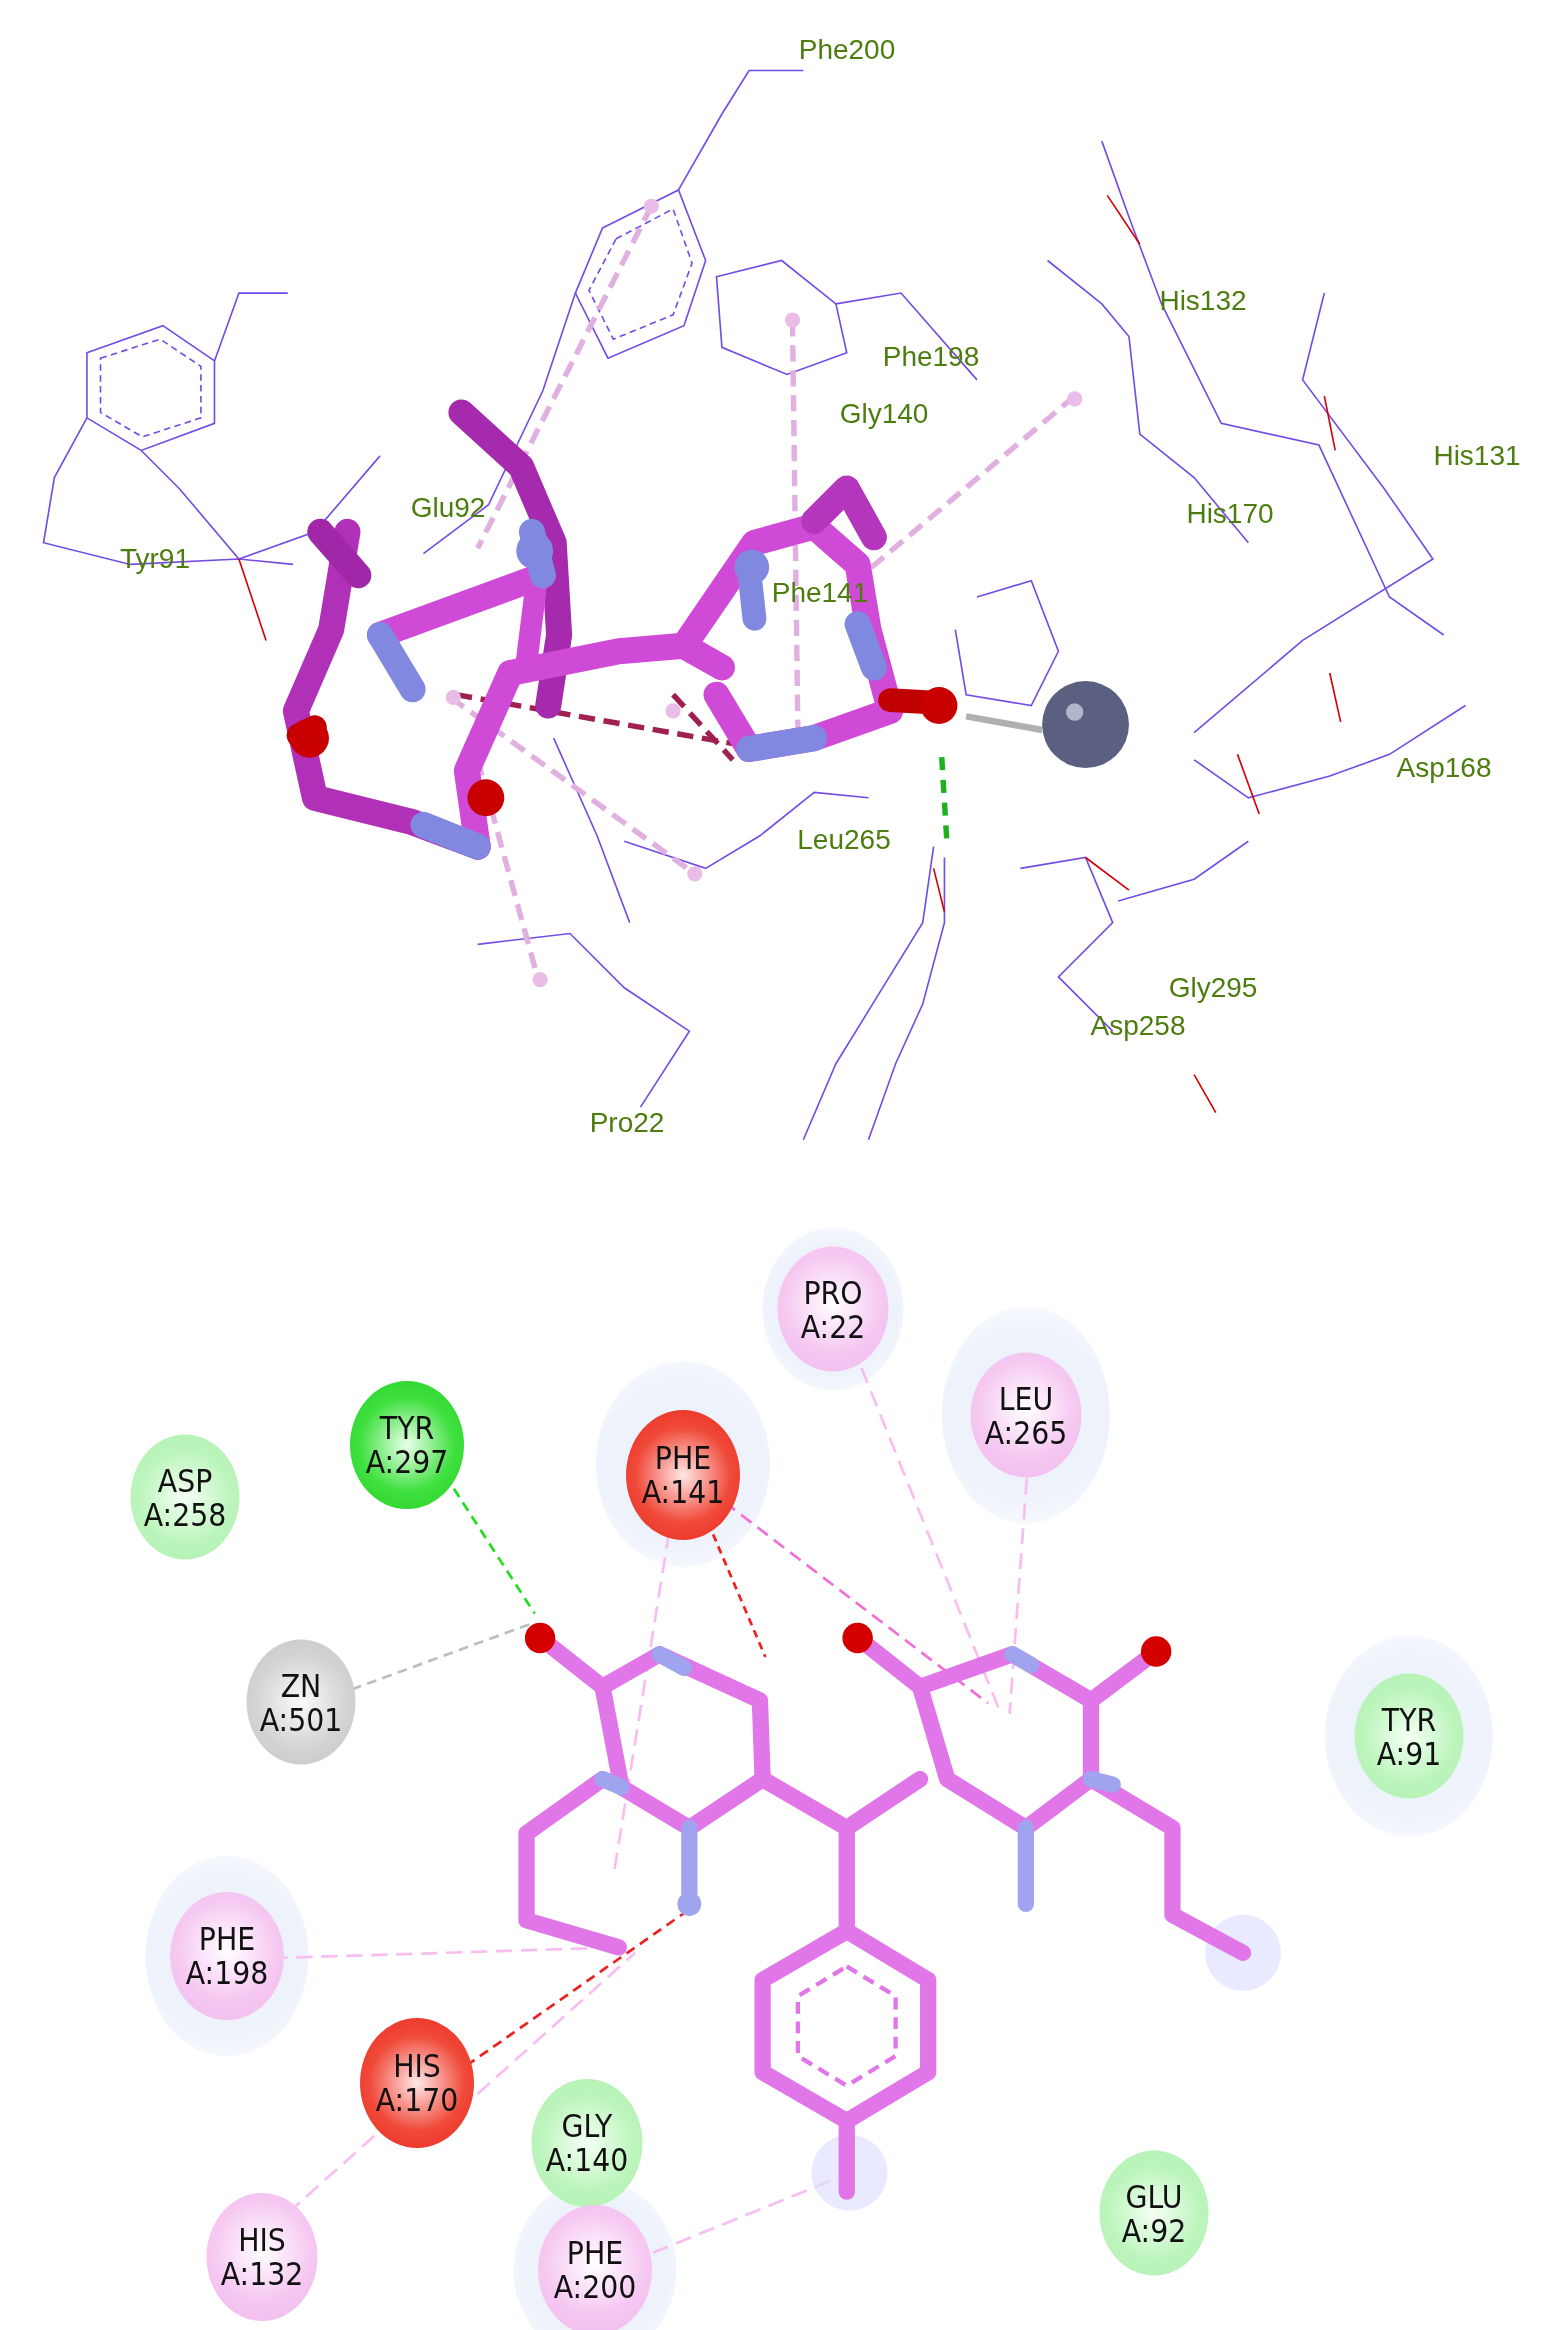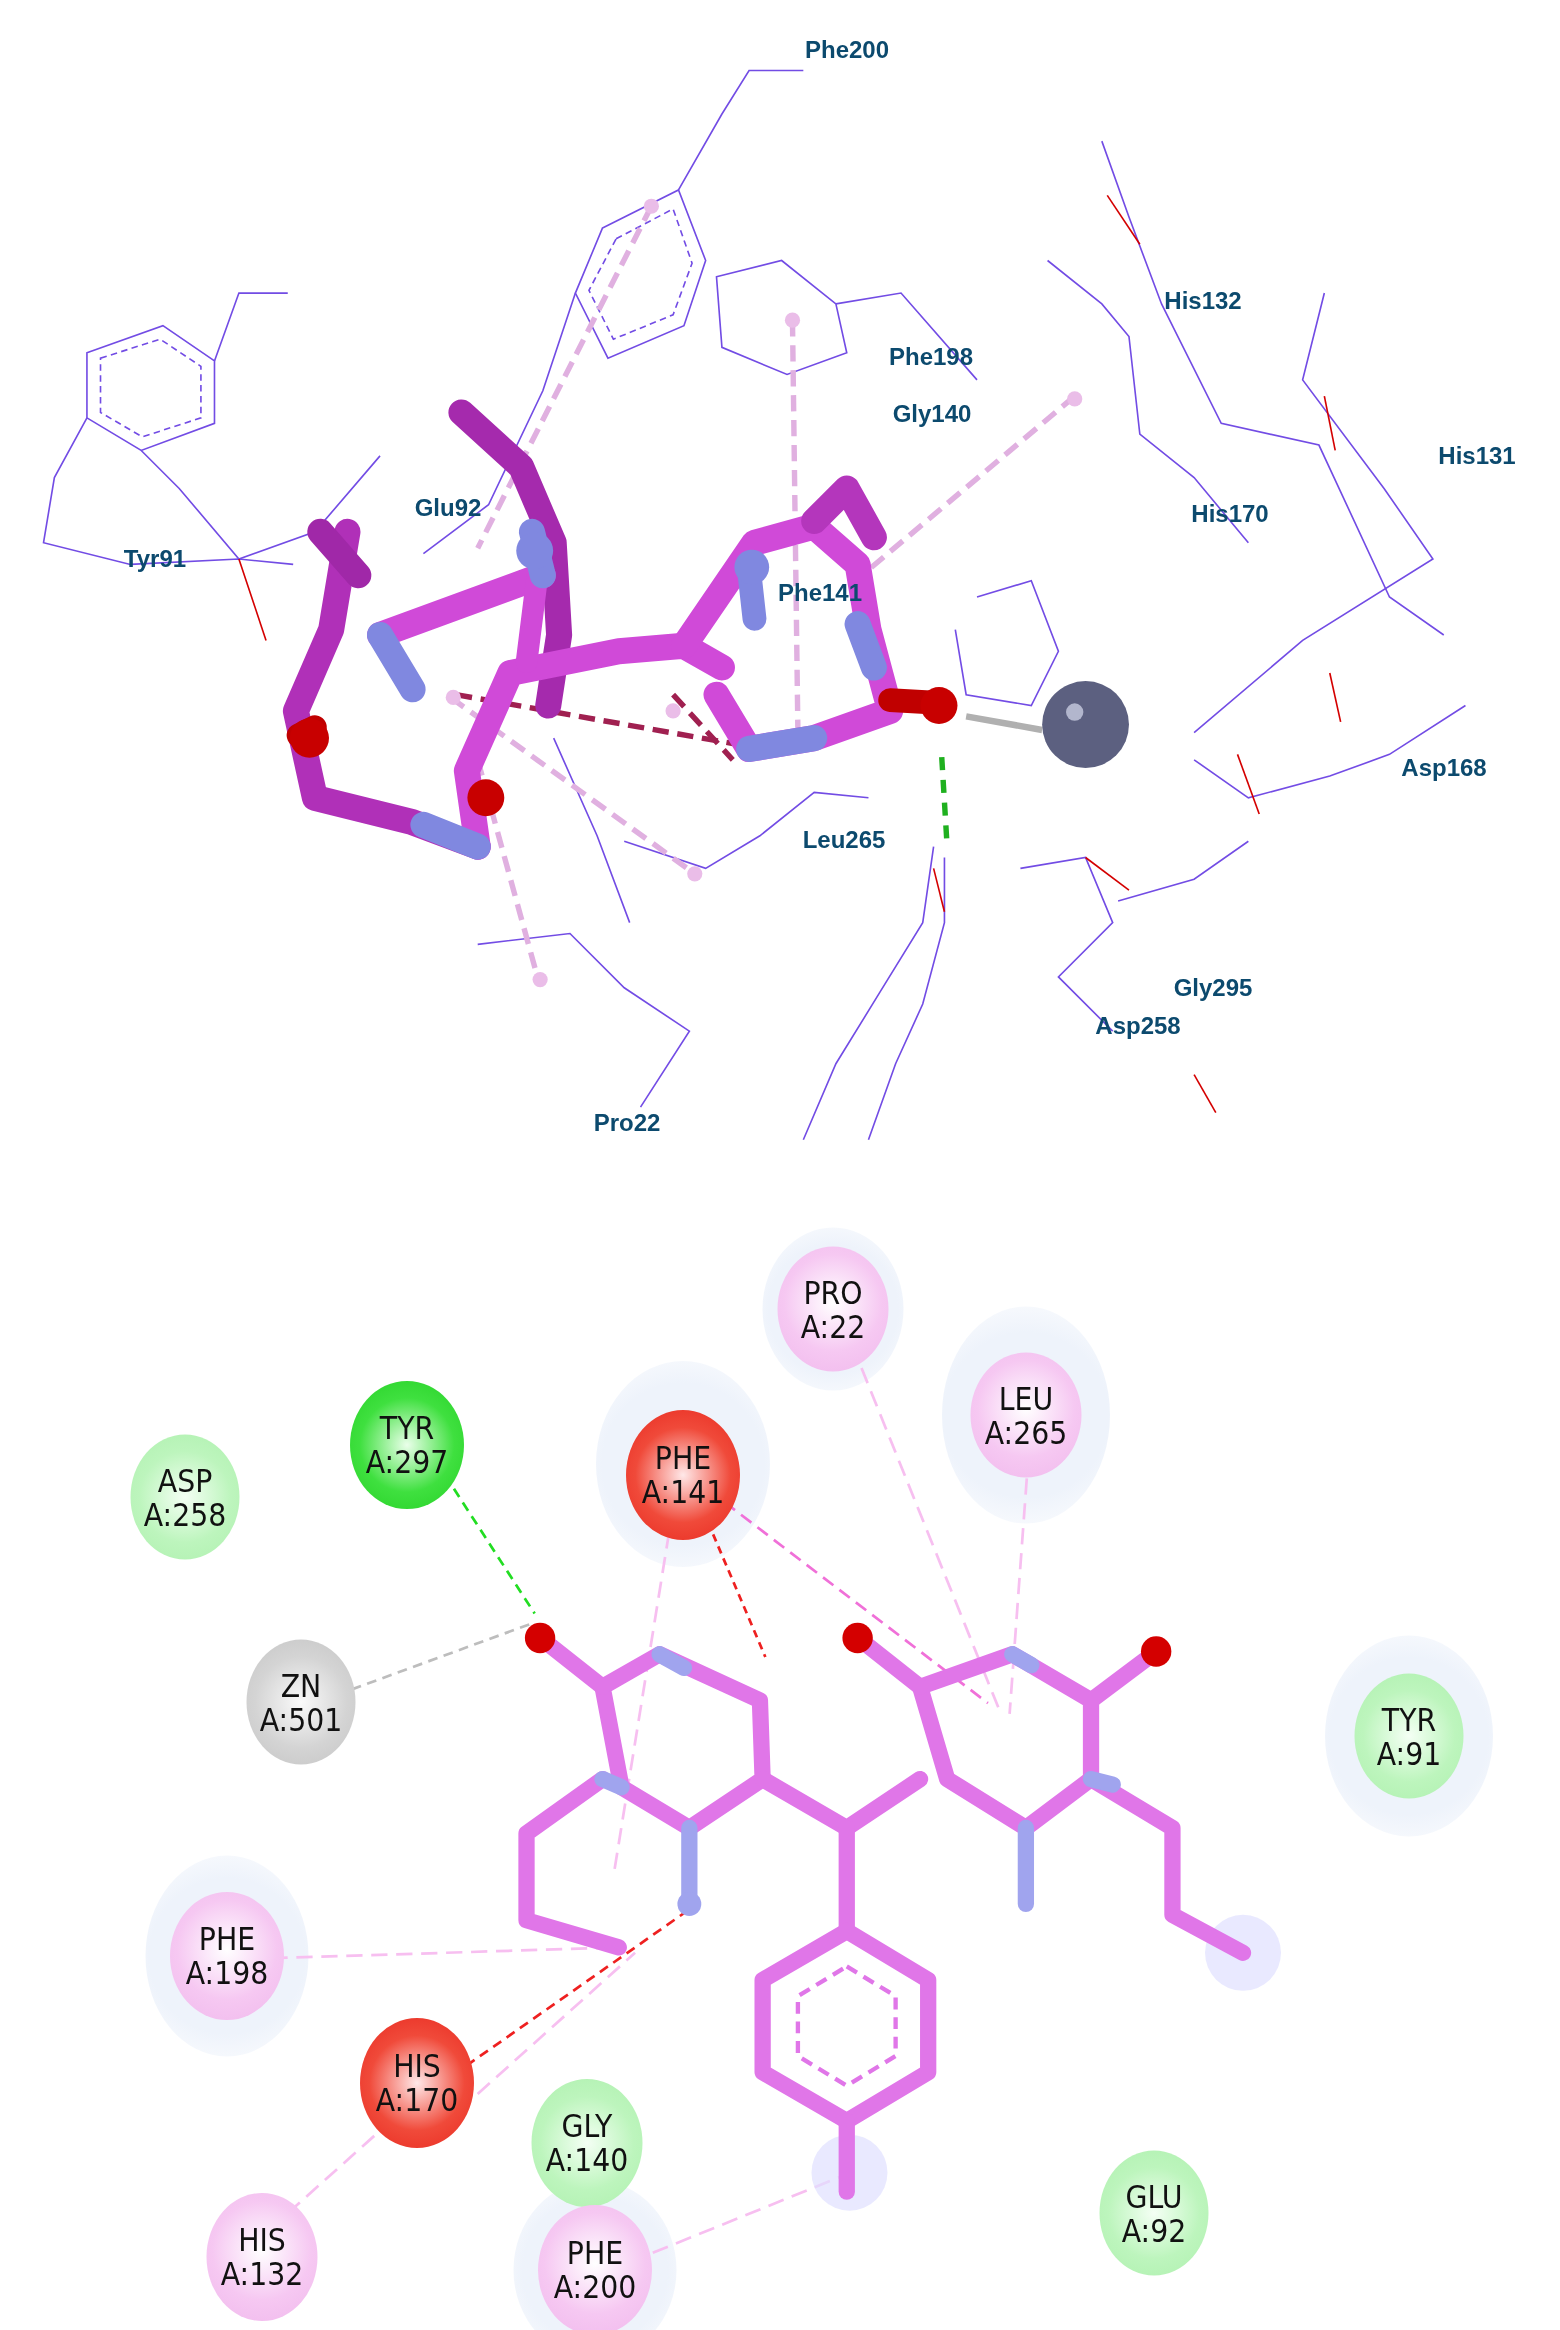--- a/index.html
+++ b/index.html
@@ -1,21 +1,21 @@
 <!DOCTYPE html>
 <html style="font-size:8.7px"><head>
 <meta charset="utf-8">
 <style>
   html,body{margin:0;padding:0;background:#ffffff;}
   body{width:1560px;height:2330px;position:relative;overflow:hidden;font-family:"DejaVu Sans",sans-serif;}
   .panel{position:absolute;left:0;width:1560px;}
   #panel-3d{top:0;height:1156px;}
   #panel-2d{top:1209px;height:1163px;}
   svg{position:absolute;left:0;top:0;}
-  .res3d{position:absolute;color:#0c4a6e;font-family:"Liberation Sans",sans-serif;font-weight:bold;font-size:24px;white-space:nowrap;transform:translate(-50%,-50%);}
+  .res3d{position:absolute;color:#4d7c0f;font-family:"Liberation Sans",sans-serif;font-weight:normal;font-size:28px;white-space:nowrap;transform:translate(-50%,-50%);}
   .node{position:absolute;transform:translate(-50%,-50%);border-radius:50%;display:flex;flex-direction:column;align-items:center;justify-content:center;font-family:"DejaVu Sans Condensed","DejaVu Sans",sans-serif;font-size:31.5px;line-height:34px;color:#111;text-align:center;}
   .halo{position:absolute;transform:translate(-50%,-50%);border-radius:50%;background:radial-gradient(circle,#eef3fb 60%,rgba(238,243,251,0) 100%);}
 </style>
 </head>
 <body>
 
 <div class="panel" id="panel-3d">
   <svg width="1560" height="1156" viewBox="0 0 2874 2130">
 
     <g stroke="#5a2de0" stroke-width="3" fill="none" opacity="0.85">
@@ -112,21 +112,21 @@
       <circle cx="1385" cy="1045" r="32" fill="#8088e0"></circle>
     </g>
 
     <circle cx="2000" cy="1335" r="80" fill="#5c6080"></circle>
     <circle cx="1980" cy="1312" r="16" fill="#c8cce0" opacity="0.8"></circle>
   </svg>
 
   <div class="res3d" style="left:847px;top:50px">Phe200</div>
   <div class="res3d" style="left:1203px;top:301px">His132</div>
   <div class="res3d" style="left:931px;top:357px">Phe198</div>
-  <div class="res3d" style="left:932px;top:414px">Gly140</div>
+  <div class="res3d" style="left:884px;top:414px">Gly140</div>
   <div class="res3d" style="left:1477px;top:456px">His131</div>
   <div class="res3d" style="left:448px;top:508px">Glu92</div>
   <div class="res3d" style="left:1230px;top:514px">His170</div>
   <div class="res3d" style="left:155px;top:559px">Tyr91</div>
   <div class="res3d" style="left:820px;top:593px">Phe141</div>
   <div class="res3d" style="left:1444px;top:768px">Asp168</div>
   <div class="res3d" style="left:844px;top:840px">Leu265</div>
   <div class="res3d" style="left:1213px;top:988px">Gly295</div>
   <div class="res3d" style="left:1138px;top:1026px">Asp258</div>
   <div class="res3d" style="left:627px;top:1123px">Pro22</div>

